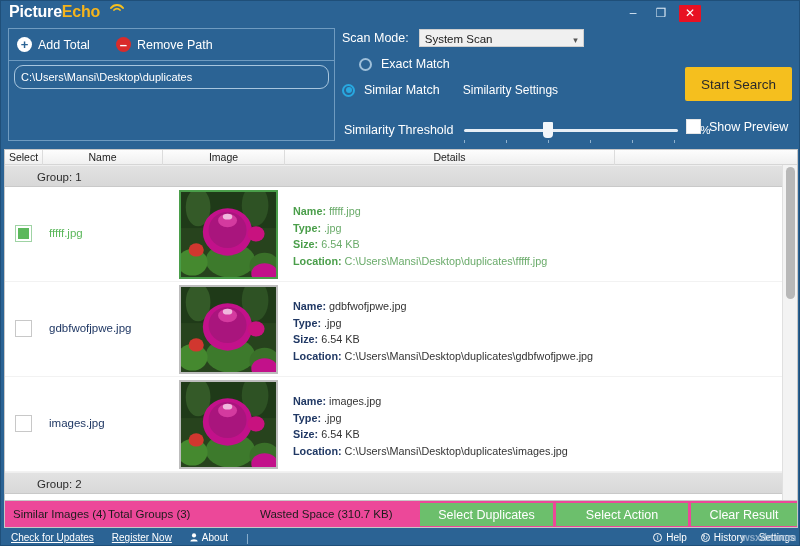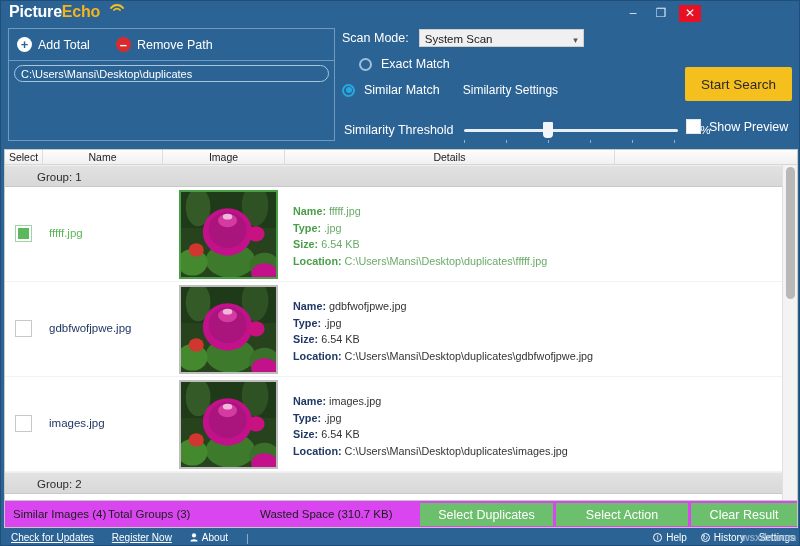--- a/index.html
+++ b/index.html
@@ -72,21 +72,21 @@
     display: inline-flex; align-items: center; justify-content: center;
     font-size: 13px; font-weight: bold; line-height: 1;
     flex: none;
   }
   .icon-circ.add { background: #ffffff; color: #2b6394; }
   .icon-circ.rem { background: #d92b2b; color: #ffffff; }
   .tb-label { color: #ffffff; font-size: 12.5px; }
   .tb-gap { width: 14px; }
   .path-input {
     position: absolute; left: 5px; top: 36px;
-    width: 315px; height: 17px;
+    width: 315px; height: 24px;
     border: 1px solid #a8c6de;
     border-radius: 9px;
     background: #2b6394;
     color: #ffffff;
     font-size: 11px;
     font-family: "Liberation Sans", sans-serif;
     padding: 0 6px;
     line-height: 15px;
     outline: none;
   }
@@ -244,21 +244,21 @@
   .vthumb {
     position: absolute; top: 2px; left: 3px;
     width: 9px; height: 132px;
     background: #b8b8b8; border-radius: 5px;
   }
 
   
   .statusrow {
     position: absolute; left: 3px; top: 500px;
     width: 794px; height: 27px;
-    background: #d946ef;
+    background: #ec4899;
     border-left: 1px solid #c7c7c7;
     border-right: 1px solid #c7c7c7;
     border-bottom: 1px solid #c7c7c7;
   }
   .st-item {
     position: absolute; top: 0; height: 27px;
     line-height: 27px; font-size: 11.5px; color: #1c1c1c;
   }
   .act-btn {
     position: absolute; top: 2px; height: 23px;

